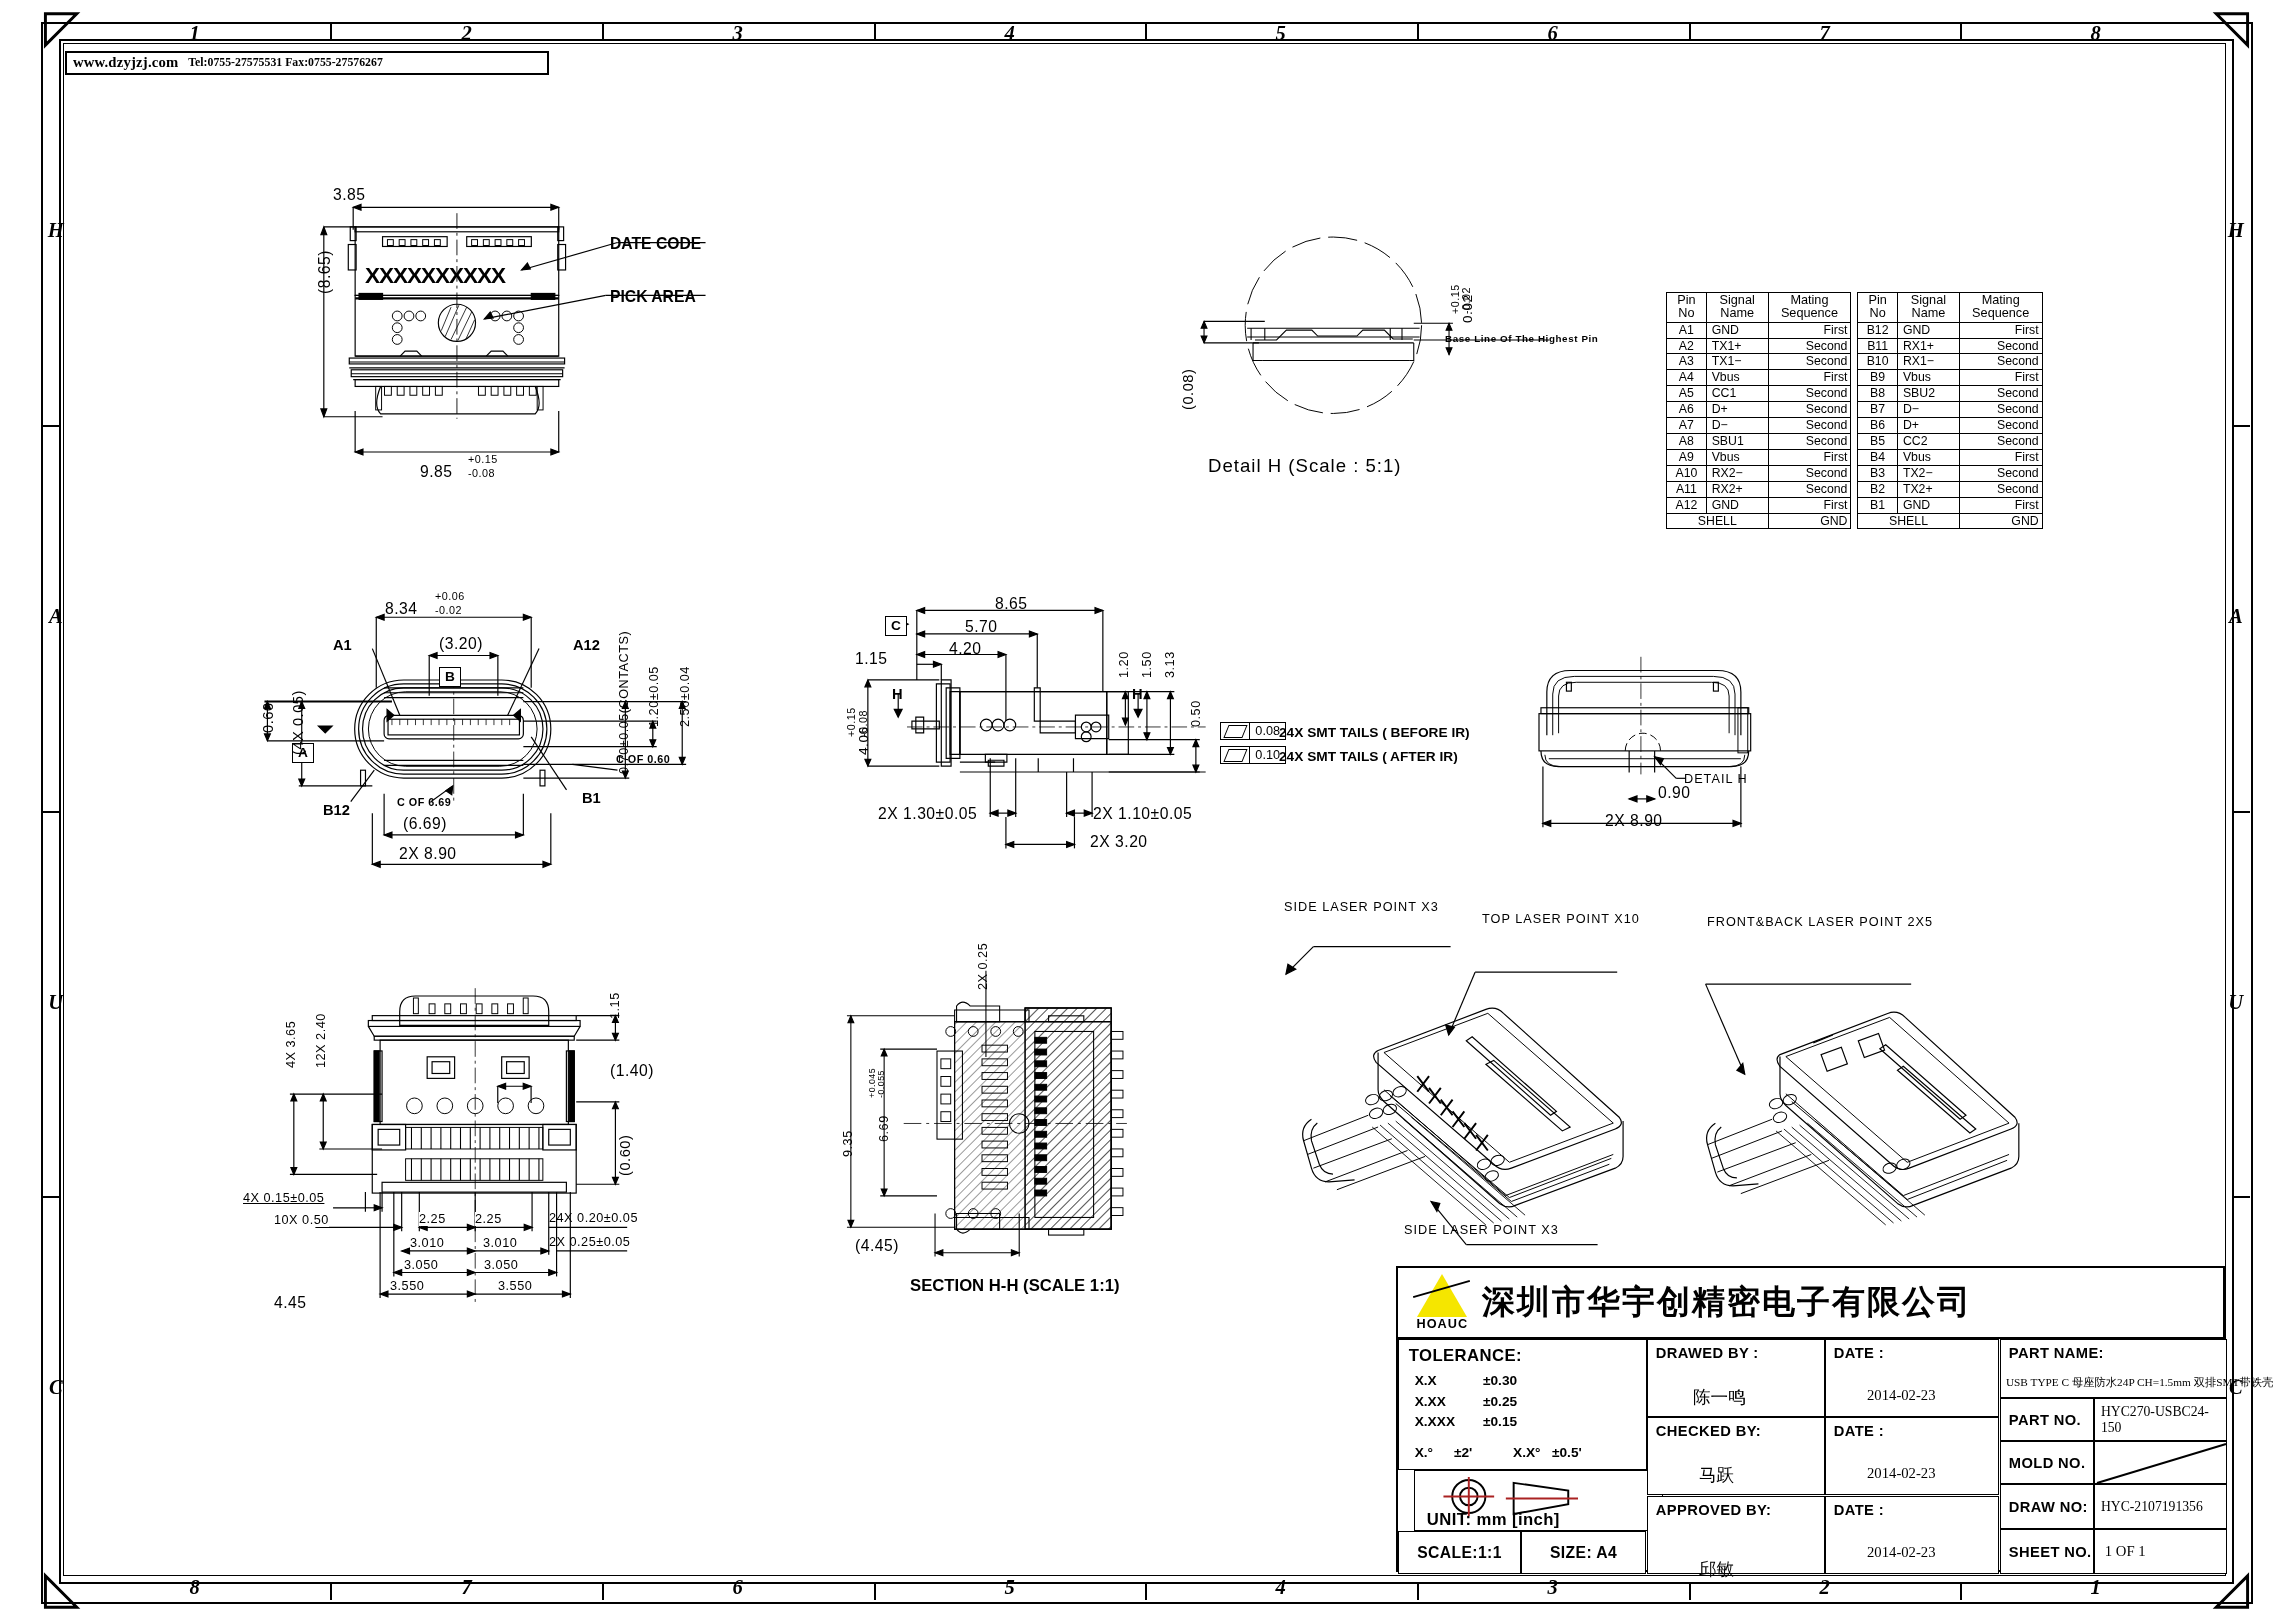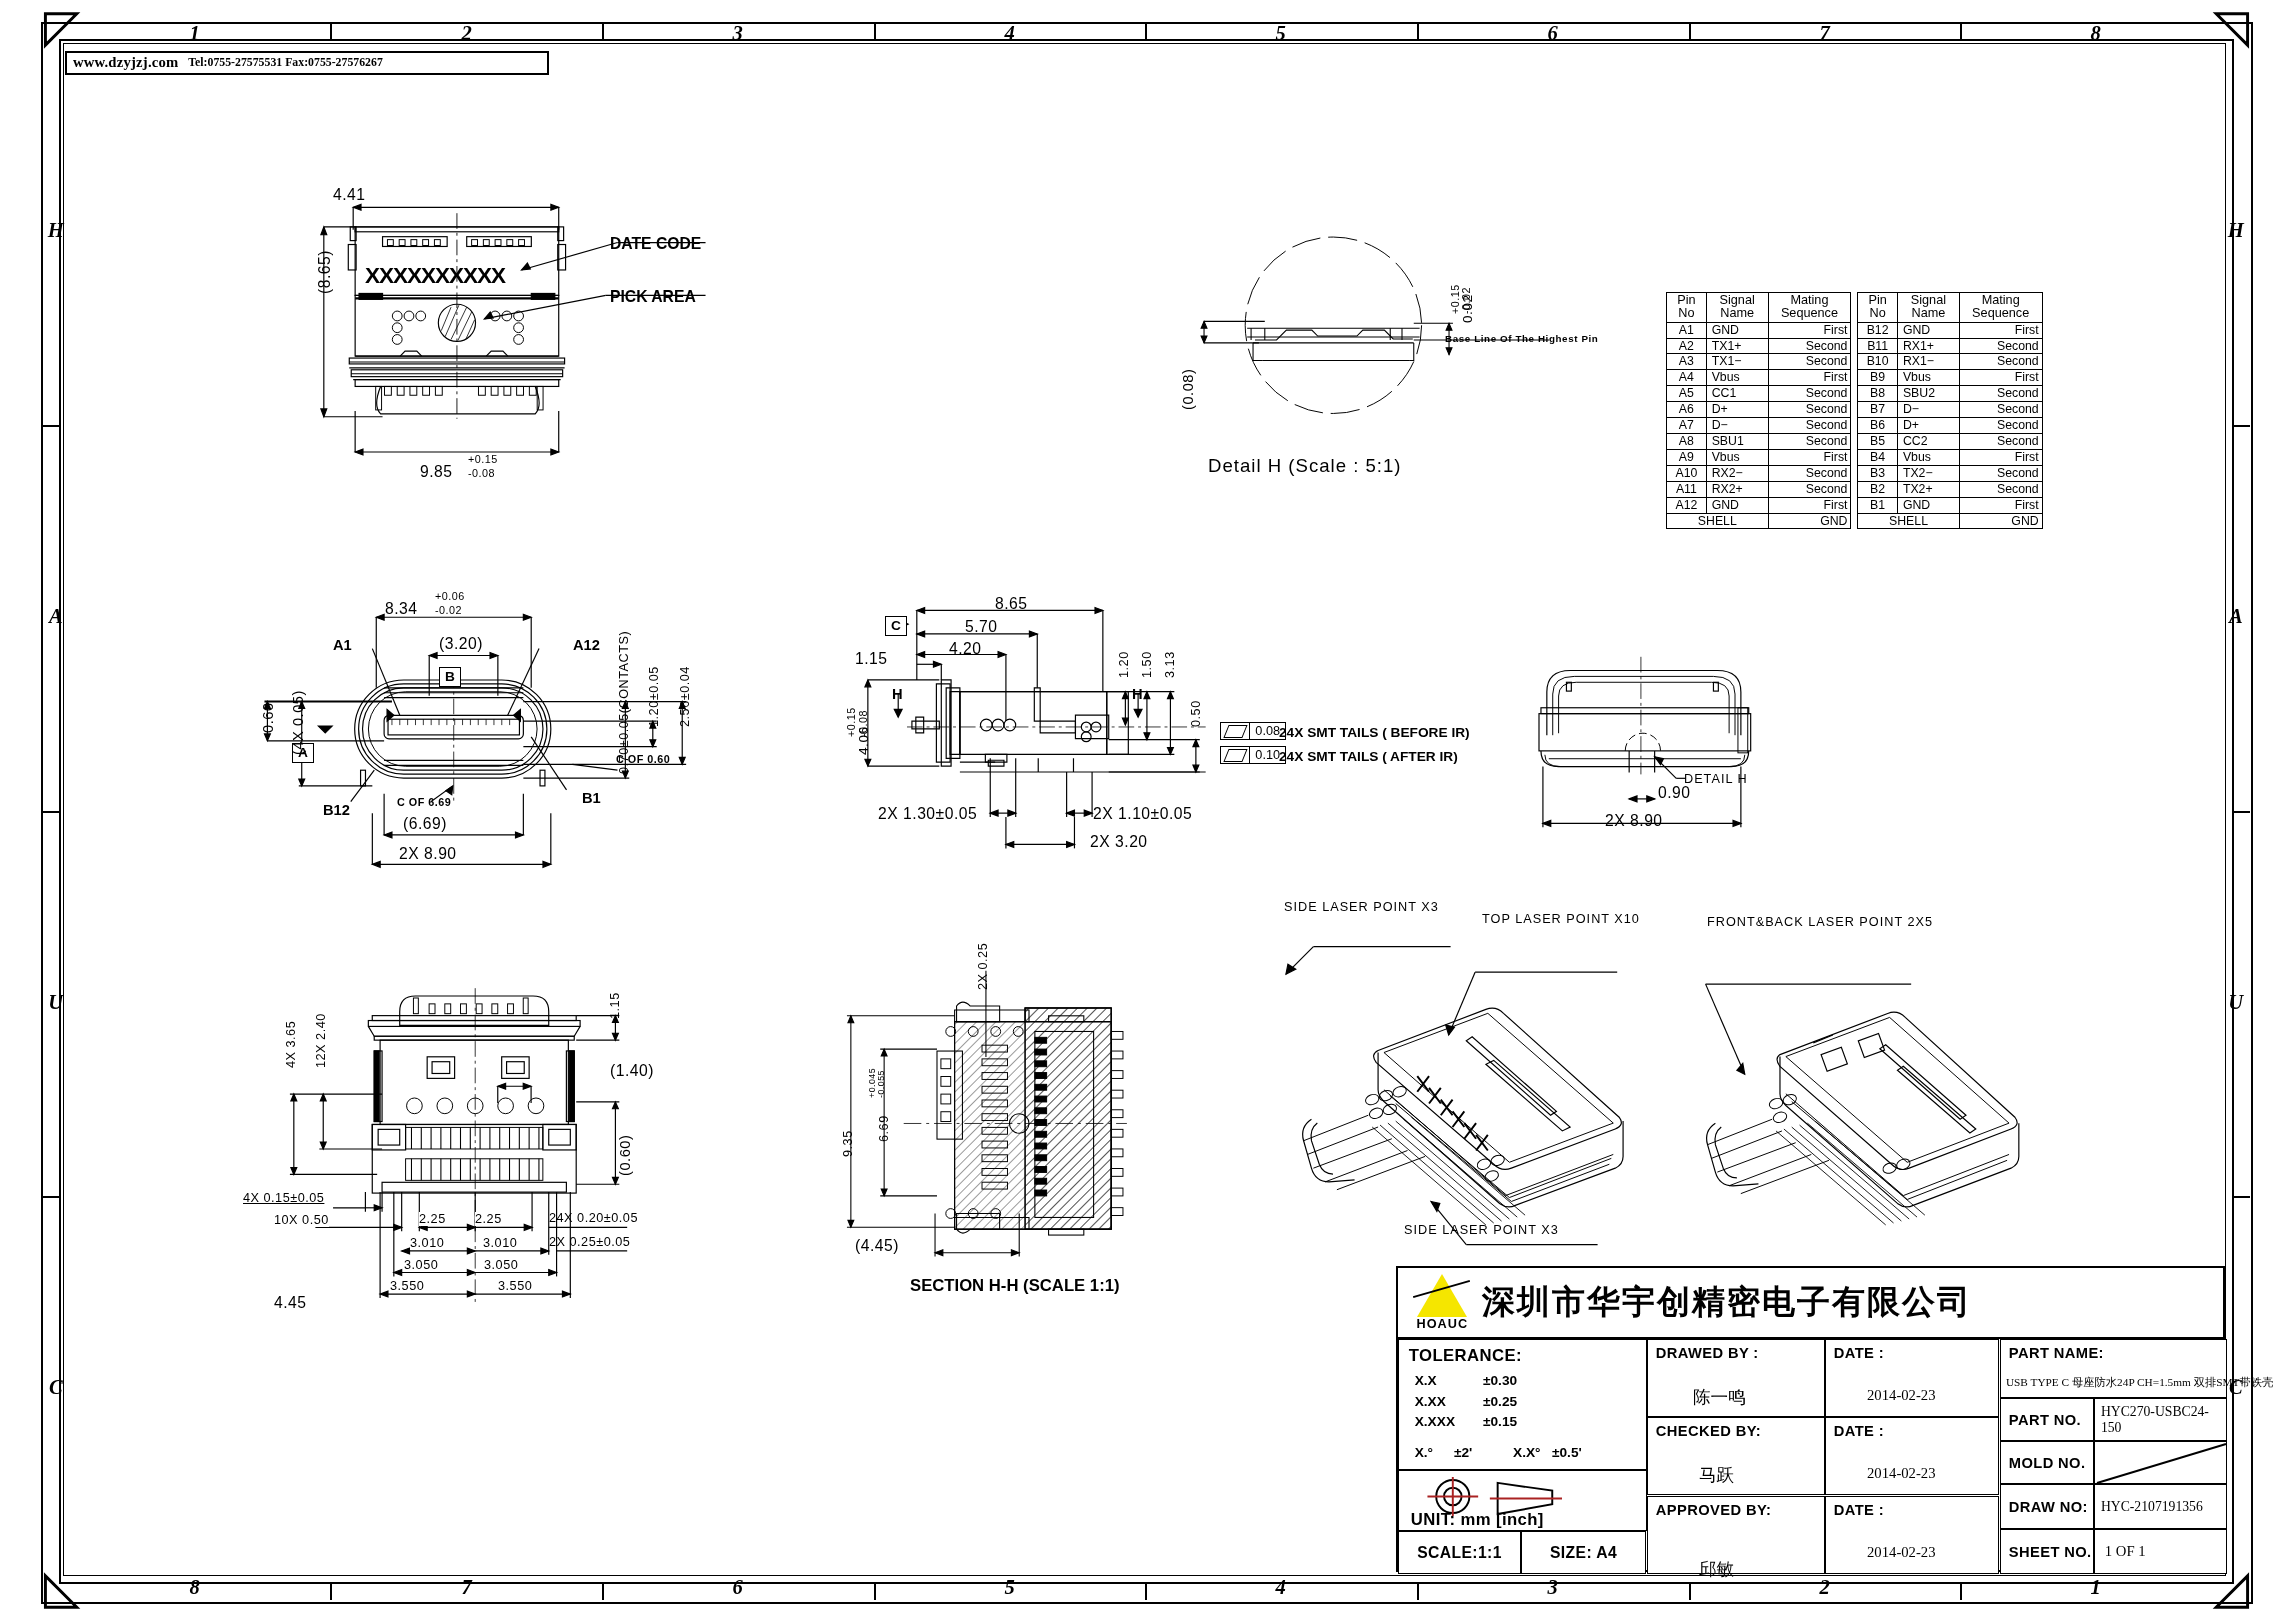--- a/index.html
+++ b/index.html
@@ -214,21 +214,21 @@
       <line x1="30" y1="52" x2="62" y2="52"></line>
         <line x1="30" y1="246" x2="90" y2="246"></line>
 
       <line x1="62" y1="282" x2="270" y2="282"></line>
       <path d="M62,282 l8,-3 v6 z" fill="#000"></path>
         <path d="M270,282 l-8,-3 v6 z" fill="#000"></path>
       <line x1="62" y1="240" x2="62" y2="282"></line>
         <line x1="270" y1="240" x2="270" y2="282"></line>
     </g>
   </svg>
-  <div class="dim" style="left:333px;top:186px;">4.41</div>
+  <div class="dim" style="left:333px;top:186px;">3.85</div>
   <div class="dim rot90" style="left:316px;top:294px;">(8.65)</div>
   <div class="lbl" style="left:610px;top:235px;font-size:15.7px;">DATE CODE</div>
   <div class="lbl" style="left:610px;top:288px;font-size:15.7px;">PICK AREA</div>
   <div style="position:absolute;left:365px;top:263px;font-family:'Liberation Sans',sans-serif;font-size:22.5px;font-weight:bold;letter-spacing:-1px;">XXXXXXXXXX</div>
   <div class="dim" style="left:420px;top:463px;">9.85</div>
   <div class="dim dimXS" style="left:468px;top:453px;">+0.15</div>
   <div class="dim dimXS" style="left:468px;top:467px;">-0.08</div>
 
   <svg style="left:1157px;top:235px" width="392" height="255" viewBox="0 0 400 260">
     <g fill="none" stroke="#000" stroke-width="1.1">
@@ -1126,21 +1126,21 @@
             <div class="tolz" style="position: absolute; left: 15.7px; top: 54px;">X.XX</div>
             <div class="tolz" style="position: absolute; left: 84px; top: 54px;">±0.25</div>
             <div class="tolz" style="position: absolute; left: 15.7px; top: 74px;">X.XXX</div>
             <div class="tolz" style="position: absolute; left: 84px; top: 74px;">±0.15</div>
             <div class="tolz" style="position: absolute; left: 15.7px; top: 105px;">X.°</div>
             <div class="tolz" style="position: absolute; left: 55px; top: 105px;">±2'</div>
             <div class="tolz" style="position: absolute; left: 114px; top: 105px;">X.X°</div>
             <div class="tolz" style="position: absolute; left: 153px; top: 105px;">±0.5'</div>
           </div>
       </div>
-      <div class="cellbox" style="left:0;top:131px;width:249px;height:61px;">
+      <div class="cellbox" style="left:16px;top:131px;width:249px;height:61px;">
         <svg style="left:15.7px;top:5.9px" width="216" height="39" viewBox="0 0 220 40">
           <circle cx="38" cy="20" r="17" fill="none" stroke="#000" stroke-width="2"></circle>
           <circle cx="38" cy="20" r="9" fill="none" stroke="#000" stroke-width="2"></circle>
           <line x1="12" y1="20" x2="64" y2="20" stroke="#aa2222" stroke-width="2"></line>
           <line x1="38" y1="0" x2="38" y2="40" stroke="#aa2222" stroke-width="2"></line>
           <path d="M84,6 L140,14 L140,28 L84,38 Z" fill="none" stroke="#000" stroke-width="2"></path>
           <line x1="76" y1="22" x2="150" y2="22" stroke="#aa2222" stroke-width="2"></line>
         </svg>
         <div class="ch" style="position:absolute;left:11.8px;top:39px;font-size:16.7px;">UNIT:  mm  [inch]</div>
       </div>

